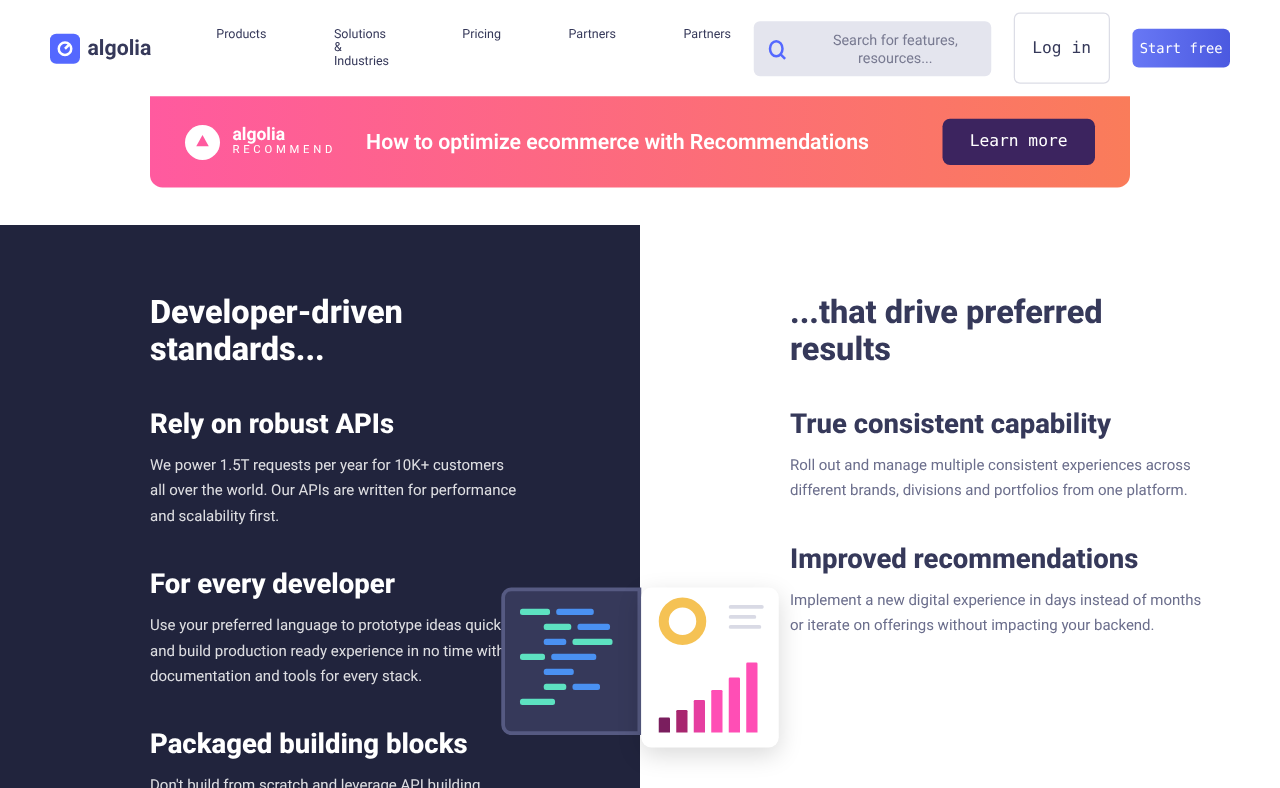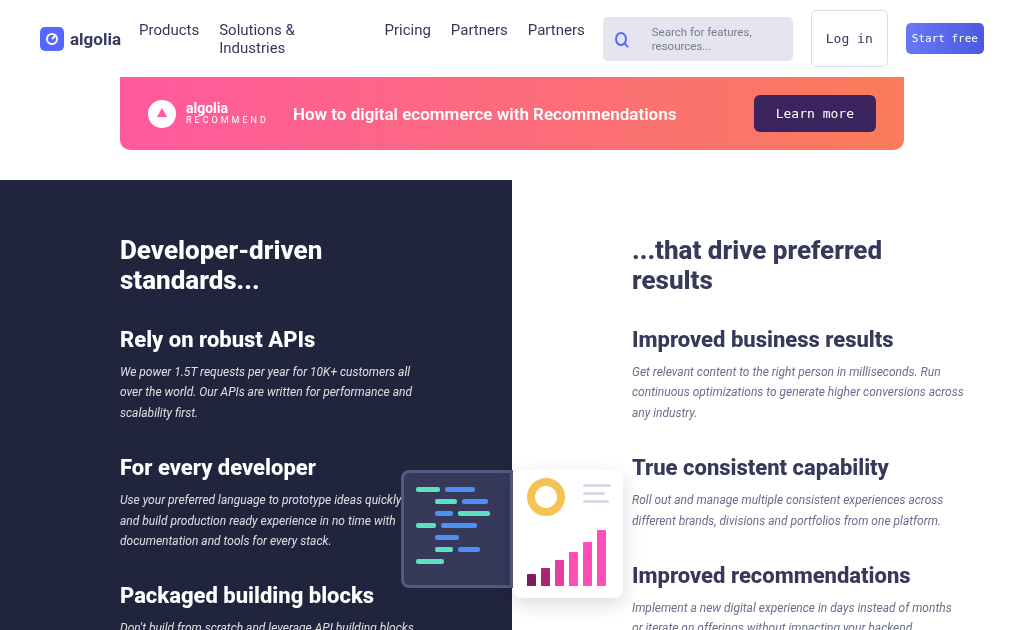--- a/index.html
+++ b/index.html
@@ -2,22 +2,22 @@
 <html><head>
 <meta charset="utf-8">
 <style>
 * { margin: 0; padding: 0; box-sizing: border-box; }
 body { font-family: -apple-system, BlinkMacSystemFont, "Segoe UI", Roboto, Helvetica, Arial, sans-serif; background: #fff; width: 1024px; }
 .header { display: flex; align-items: center; padding: 10px 40px; gap: 18px; background: #fff; }
 .logo { display: flex; align-items: center; gap: 6px; }
 .logo-mark { width: 24px; height: 24px; background: #5468ff; border-radius: 5px; display: flex; align-items: center; justify-content: center; color: #fff; font-weight: bold; font-size: 14px; }
 .logo-text { font-weight: 700; font-size: 17px; color: #36395a; }
 .nav { display: flex; gap: 20px; flex: 1; }
-.nav-item { font-size: 15px; color: #36395a; cursor: pointer; }
-.search-box { background: #e4e5ee; border-radius: 5px; padding: 8px 12px; display: flex; align-items: center; gap: 25px; width: 190px; }
+.nav-item { font-size: 10px; color: #36395a; cursor: pointer; margin-left: 34px; }
+.search-box { background: #e4e5ee; border-radius: 5px; padding: 8px 12px; display: flex; align-items: center; gap: 25px; width: 190px; text-align: center; }
 .search-icon { width: 14px; height: 14px; border: 2px solid #5468ff; border-radius: 50%; position: relative; }
 .search-icon::after { content: ''; position: absolute; width: 6px; height: 2px; background: #5468ff; transform: rotate(45deg); bottom: -2px; right: -4px; }
 .search-placeholder { font-size: 11.5px; color: #787a91; }
 .login-btn { border: 1px solid #dcdde6; background: #fff; border-radius: 5px; padding: 20px 14px; font-size: 13px; font-family: monospace; color: #36395a; cursor: pointer; }
 .start-btn { background: linear-gradient(90deg, #6878f5, #4b59e0); color: #fff; border: none; border-radius: 5px; padding: 9px 6px; font-size: 11px; font-family: monospace; cursor: pointer; }
 .banner-wrap { padding: 0 120px 30px; }
 .banner { background: linear-gradient(90deg, #ff5a9f 0%, #fa7c5a 100%); border-radius: 0 0 10px 10px; padding: 18px 28px; display: flex; align-items: center; gap: 24px; }
 .banner-logo { display: flex; align-items: center; gap: 10px; }
 .banner-icon { width: 28px; height: 28px; background: #fff; border-radius: 50%; display: flex; align-items: center; justify-content: center; }
 .banner-icon-inner { width: 0; height: 0; border-left: 5px solid transparent; border-right: 5px solid transparent; border-bottom: 9px solid #ff5a9f; transform: translateY(-1px); }
@@ -26,21 +26,21 @@
 .banner-brand-sub { color: #fff; font-size: 9px; letter-spacing: 3px; }
 .banner-text { color: #fff; font-weight: 600; font-size: 17px; flex: 1; }
 .learn-btn { background: #3c245f; color: #fff; border: none; border-radius: 6px; padding: 11px 22px; font-family: monospace; font-size: 13px; cursor: pointer; }
 .two-col { display: flex; min-height: 490px; position: relative; }
 .col-left { background: #21243d; color: #fff; width: 50%; padding: 55px 95px 50px 120px; }
 .col-right { background: #fff; color: #36395a; width: 50%; padding: 55px 60px 50px 120px; }
 .col-title { font-size: 26px; font-weight: 800; margin-bottom: 32px; }
 .feature { margin-bottom: 32px; }
 .feature-title { font-size: 22px; font-weight: 800; margin-bottom: 10px; }
 .col-right .feature-title { color: #36395a; }
-.feature-body { font-size: 12px; line-height: 1.7; opacity: 0.85; font-style: italic; }
+.feature-body { font-size: 12px; line-height: 1.7; opacity: 0.85; }
 .col-right .feature-body { color: #6b6e8c; opacity: 1; }
 .center-graphic { position: absolute; left: 50%; top: 290px; transform: translateX(-50%); display: flex; gap: 0; }
 .code-card { width: 112px; height: 118px; background: #36395a; border-radius: 8px 0 0 8px; border: 3px solid #565a82; padding: 14px 12px; display: flex; flex-direction: column; gap: 7px; }
 .code-line { display: flex; gap: 5px; }
 .seg { height: 5px; border-radius: 2px; }
 .chart-card { width: 110px; height: 128px; background: #fff; border-radius: 8px; box-shadow: 0 6px 20px rgba(0,0,0,0.15); padding: 12px; position: relative; }
 .donut { width: 38px; height: 38px; border-radius: 50%; border: 8px solid #f5c254; position: absolute; top: 8px; left: 14px; background: #fff; }
 .chart-lines { position: absolute; top: 14px; right: 12px; display: flex; flex-direction: column; gap: 5px; }
 .chart-line { height: 3px; background: #d9dae5; border-radius: 2px; }
 .bars { position: absolute; bottom: 12px; left: 14px; display: flex; align-items: flex-end; gap: 5px; }
@@ -78,21 +78,21 @@
   <div class="banner">
     <div class="banner-logo">
       <div class="banner-icon">
           <div class="banner-icon-inner"></div>
         </div>
       <div class="banner-brand">
         <span class="banner-brand-top">algolia</span>
         <span class="banner-brand-sub">RECOMMEND</span>
       </div>
     </div>
-    <div class="banner-text">How to digital ecommerce with Recommendations</div>
+    <div class="banner-text">How to optimize ecommerce with Recommendations</div>
     <button class="learn-btn">Learn more</button>
   </div>
 </div>
 
 <div class="two-col">
   <div class="col-left">
     <h2 class="col-title">Developer-driven standards...</h2>
     <div class="feature">
       <div class="feature-title">Rely on robust APIs</div>
       <div class="feature-body">We power 1.5T requests per year for 10K+ customers all over the world. Our APIs are written for performance and scalability first.</div>
@@ -101,24 +101,20 @@
       <div class="feature-title">For every developer</div>
       <div class="feature-body">Use your preferred language to prototype ideas quickly and build production ready experience in no time with documentation and tools for every stack.</div>
     </div>
     <div class="feature">
       <div class="feature-title">Packaged building blocks</div>
       <div class="feature-body">Don't build from scratch and leverage API building blocks to deliver the right content within milliseconds via search, navigation and recommendations.</div>
     </div>
   </div>
   <div class="col-right">
     <h2 class="col-title">...that drive preferred results</h2>
-    <div class="feature">
-      <div class="feature-title">Improved business results</div>
-      <div class="feature-body">Get relevant content to the right person in milliseconds. Run continuous optimizations to generate higher conversions across any industry.</div>
-    </div>
     <div class="feature">
       <div class="feature-title">True consistent capability</div>
       <div class="feature-body">Roll out and manage multiple consistent experiences across different brands, divisions and portfolios from one platform.</div>
     </div>
     <div class="feature">
       <div class="feature-title">Improved recommendations</div>
       <div class="feature-body">Implement a new digital experience in days instead of months or iterate on offerings without impacting your backend.</div>
     </div>
   </div>
 

